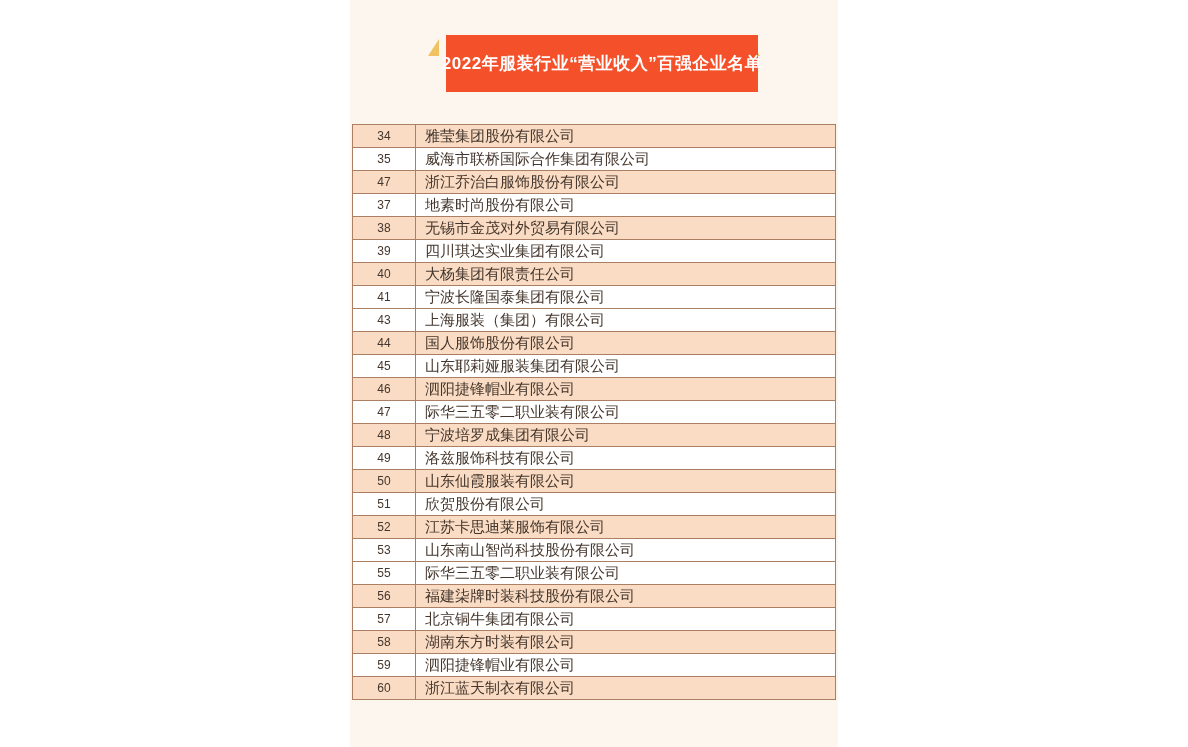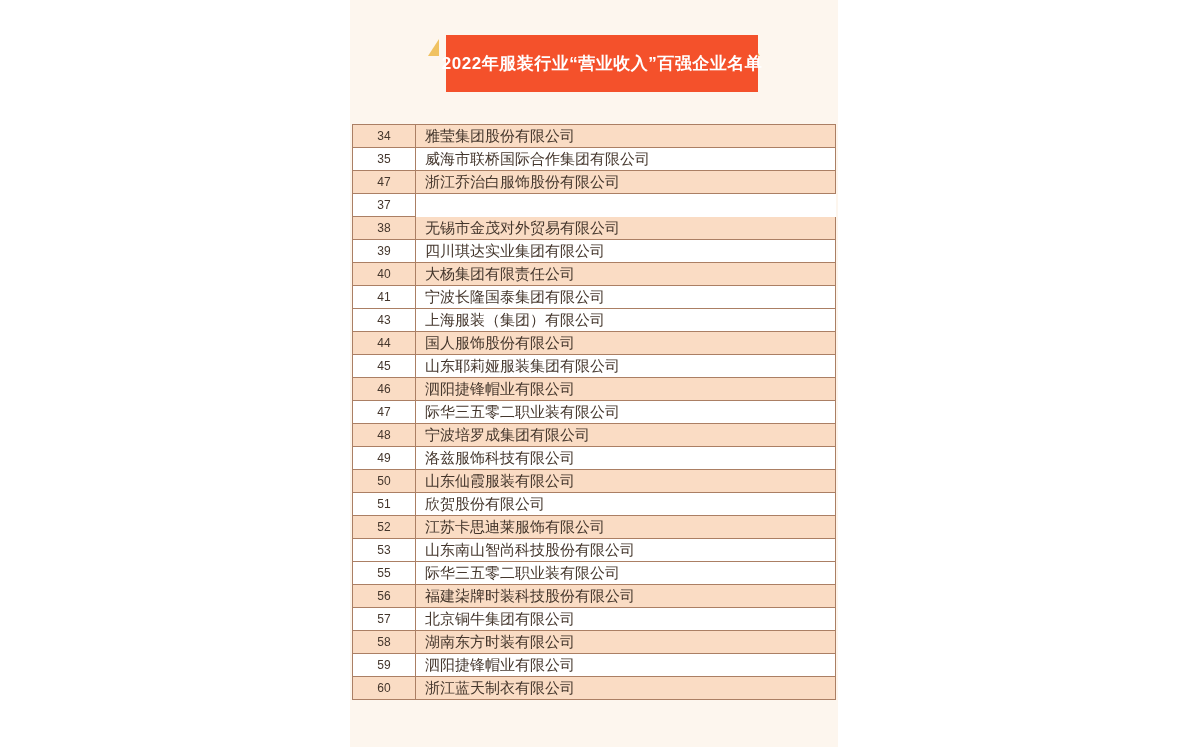--- a/index.html
+++ b/index.html
@@ -107,20 +107,21 @@
     <div class="cell company">威海市联桥国际合作集团有限公司</div>
   </div>
 
   <div class="row alt">
     <div class="cell rank">47</div>
     <div class="cell company">浙江乔治白服饰股份有限公司</div>
   </div>
 
   <div class="row">
     <div class="cell rank">37</div>
+    <div class="cell company">地素时尚股份有限公司</div>
   </div>
 
   <div class="row alt">
     <div class="cell rank">38</div>
     <div class="cell company">无锡市金茂对外贸易有限公司</div>
   </div>
 
   <div class="row">
     <div class="cell rank">39</div>
     <div class="cell company">四川琪达实业集团有限公司</div>

